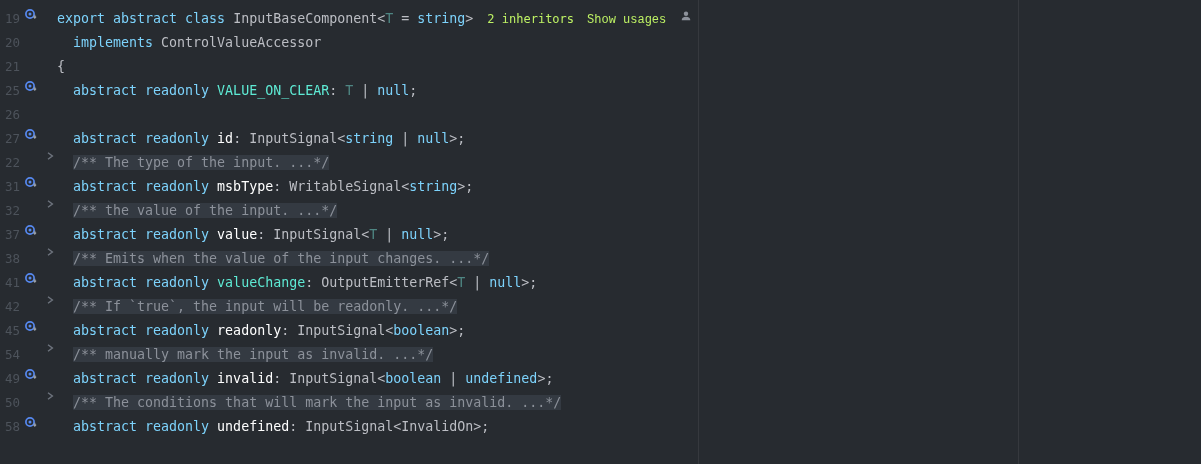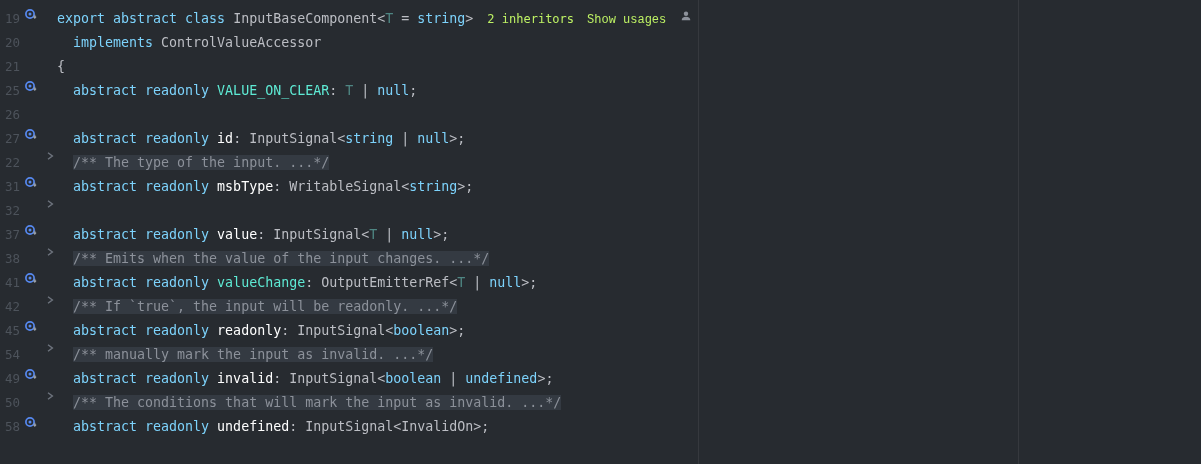--- a/index.html
+++ b/index.html
@@ -150,21 +150,21 @@
       <div class="line">
         <div class="gutter">
           <span class="num">32</span>
           <span class="markercol"></span>
           <span class="foldcol">
             <svg width="10" height="10" viewBox="0 0 10 10">
               <path d="M3 1.7 L7.4 5 L3 8.3" fill="none" stroke="#6e747e" stroke-width="1.4"></path>
             </svg>
           </span>
         </div>
-        <pre class="code"><span class="c-def">  </span></pre>
+        <pre class="code"><span class="c-def">  </span><span class="c-fold">/** the value of the input. ...*/</span></pre>
       </div>
       <div class="line">
         <div class="gutter">
           <span class="num">37</span>
           <span class="markercol">
             <svg width="14" height="14" viewBox="0 0 14 14">
               <circle cx="6" cy="7" r="4.1" fill="none" stroke="#5689f0" stroke-width="1.7"></circle>
               <circle cx="6" cy="7" r="1.5" fill="#5689f0"></circle>
               <path d="M10.8 7.8 v3.2 M9.5 9.6 l1.3 1.5 1.3 -1.5" fill="none" stroke="#9ca1a8" stroke-width="1.1"></path>
             </svg>

